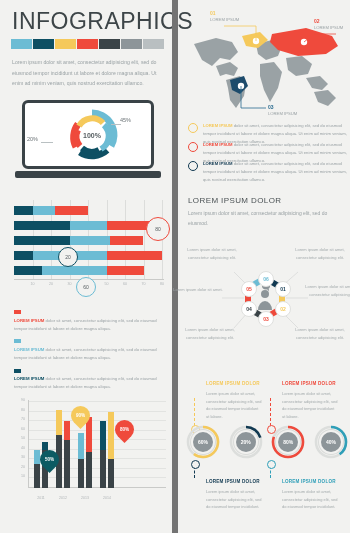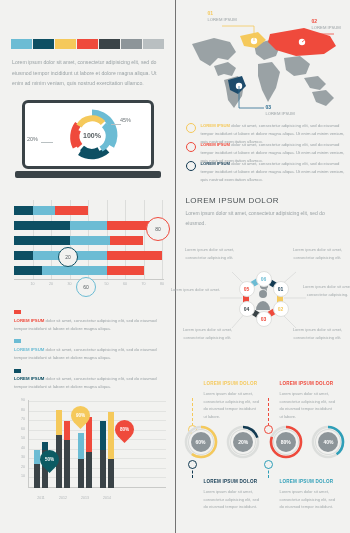--- a/index.html
+++ b/index.html
@@ -4,21 +4,21 @@
 <style>
   html,body{margin:0;padding:0;}
   body{
     width:350px;height:533px;
     background:#f2f2f0;
     font-family:"Liberation Sans",sans-serif;
     overflow:hidden;position:relative;
   }
   .poster{position:absolute;inset:0;display:flex;}
   .col-left{width:175px;position:relative;padding:0;}
-  .col-right{width:175px;position:relative;border-left:1px solid #737373;}
+  .col-right{width:175px;position:relative;border-left:6px solid #737373;}
 
   
   .title{
     position:absolute;left:12px;top:8px;
     font-size:23px;letter-spacing:.5px;
     color:#3d4548;font-weight:400;
   }
   .swatches{position:absolute;left:11px;top:39px;display:flex;gap:1px;}
   .swatches i{display:block;width:21px;height:10px;}
   .intro{
@@ -110,20 +110,21 @@
   .dash{position:absolute;width:0;border-left:1px dashed #c8cacb;}
   .odot{position:absolute;width:7px;height:7px;border-radius:50%;border:1.4px solid #000;background:#f2f2f0;}
 </style>
 </head>
 <body>
 
 <div class="poster">
 
   <div class="col-left">
 
+    <div class="title">INFOGRAPHICS</div>
 
     <div class="swatches" id="swatches">
         <i style="background: rgb(108, 188, 212);"></i>
         <i style="background: rgb(13, 79, 99);"></i>
         <i style="background: rgb(245, 201, 91);"></i>
         <i style="background: rgb(239, 74, 60);"></i>
         <i style="background: rgb(58, 67, 71);"></i>
         <i style="background: rgb(141, 149, 153);"></i>
         <i style="background: rgb(185, 191, 193);"></i>
       </div>

